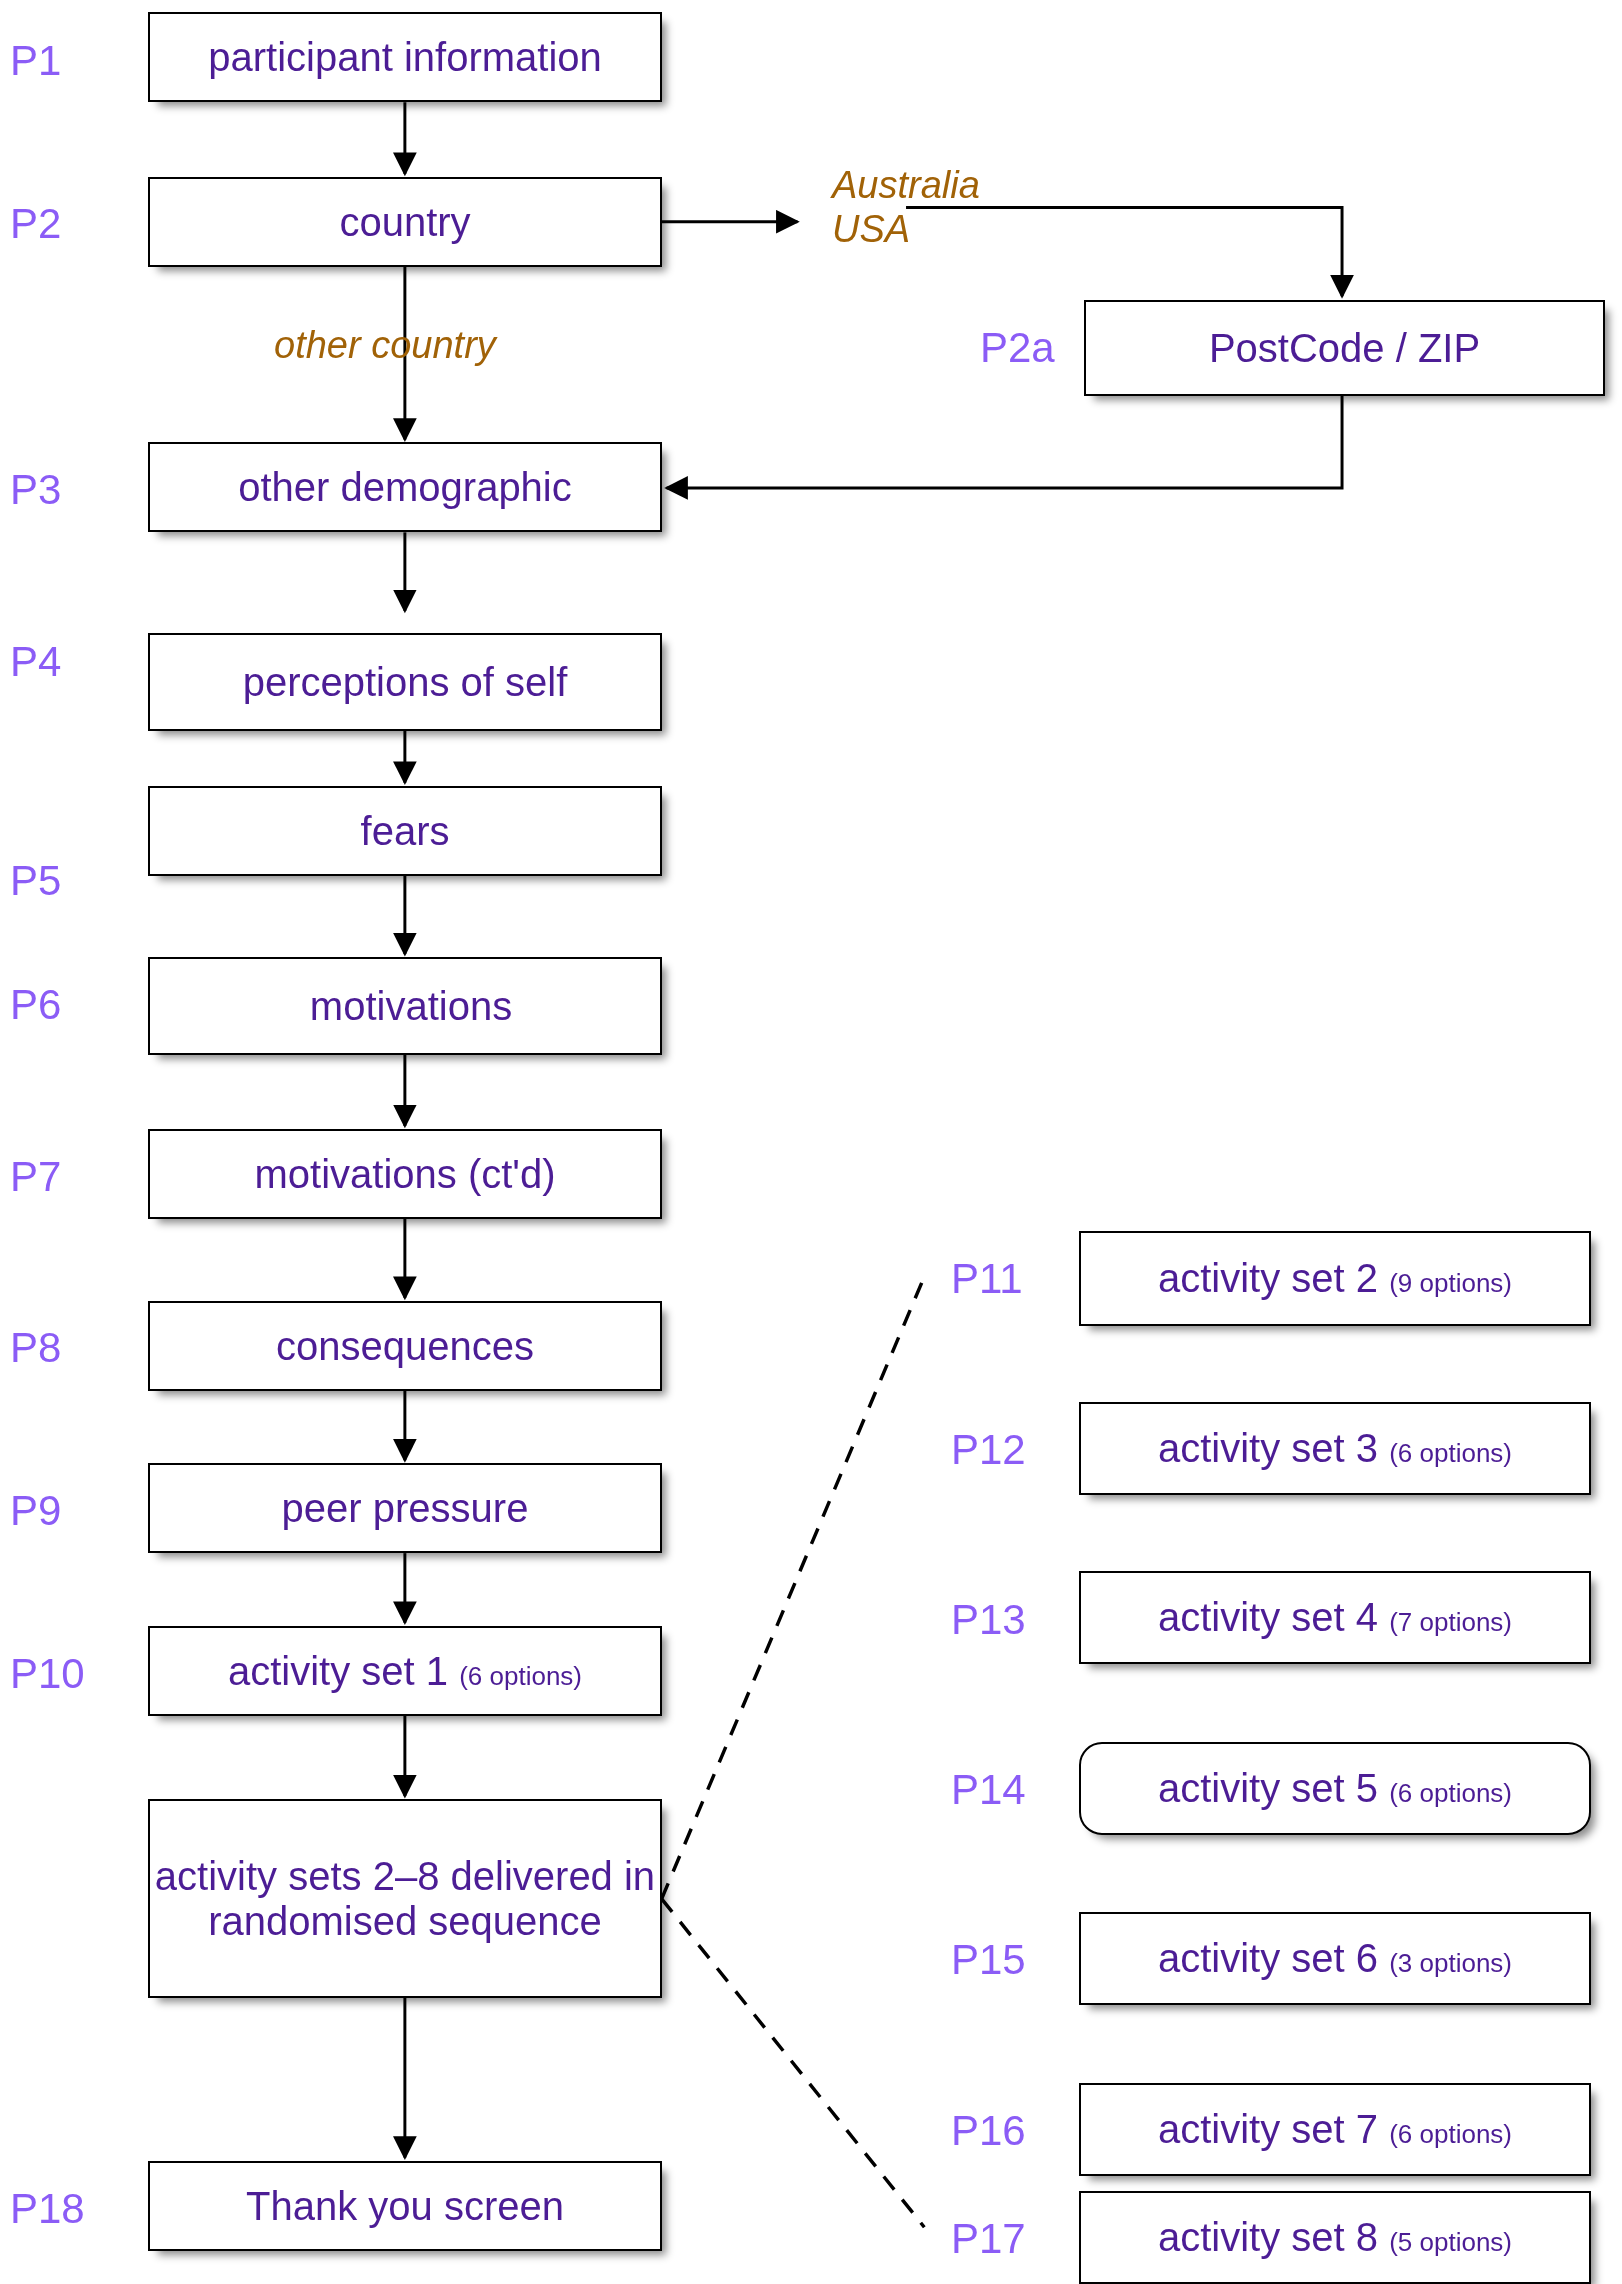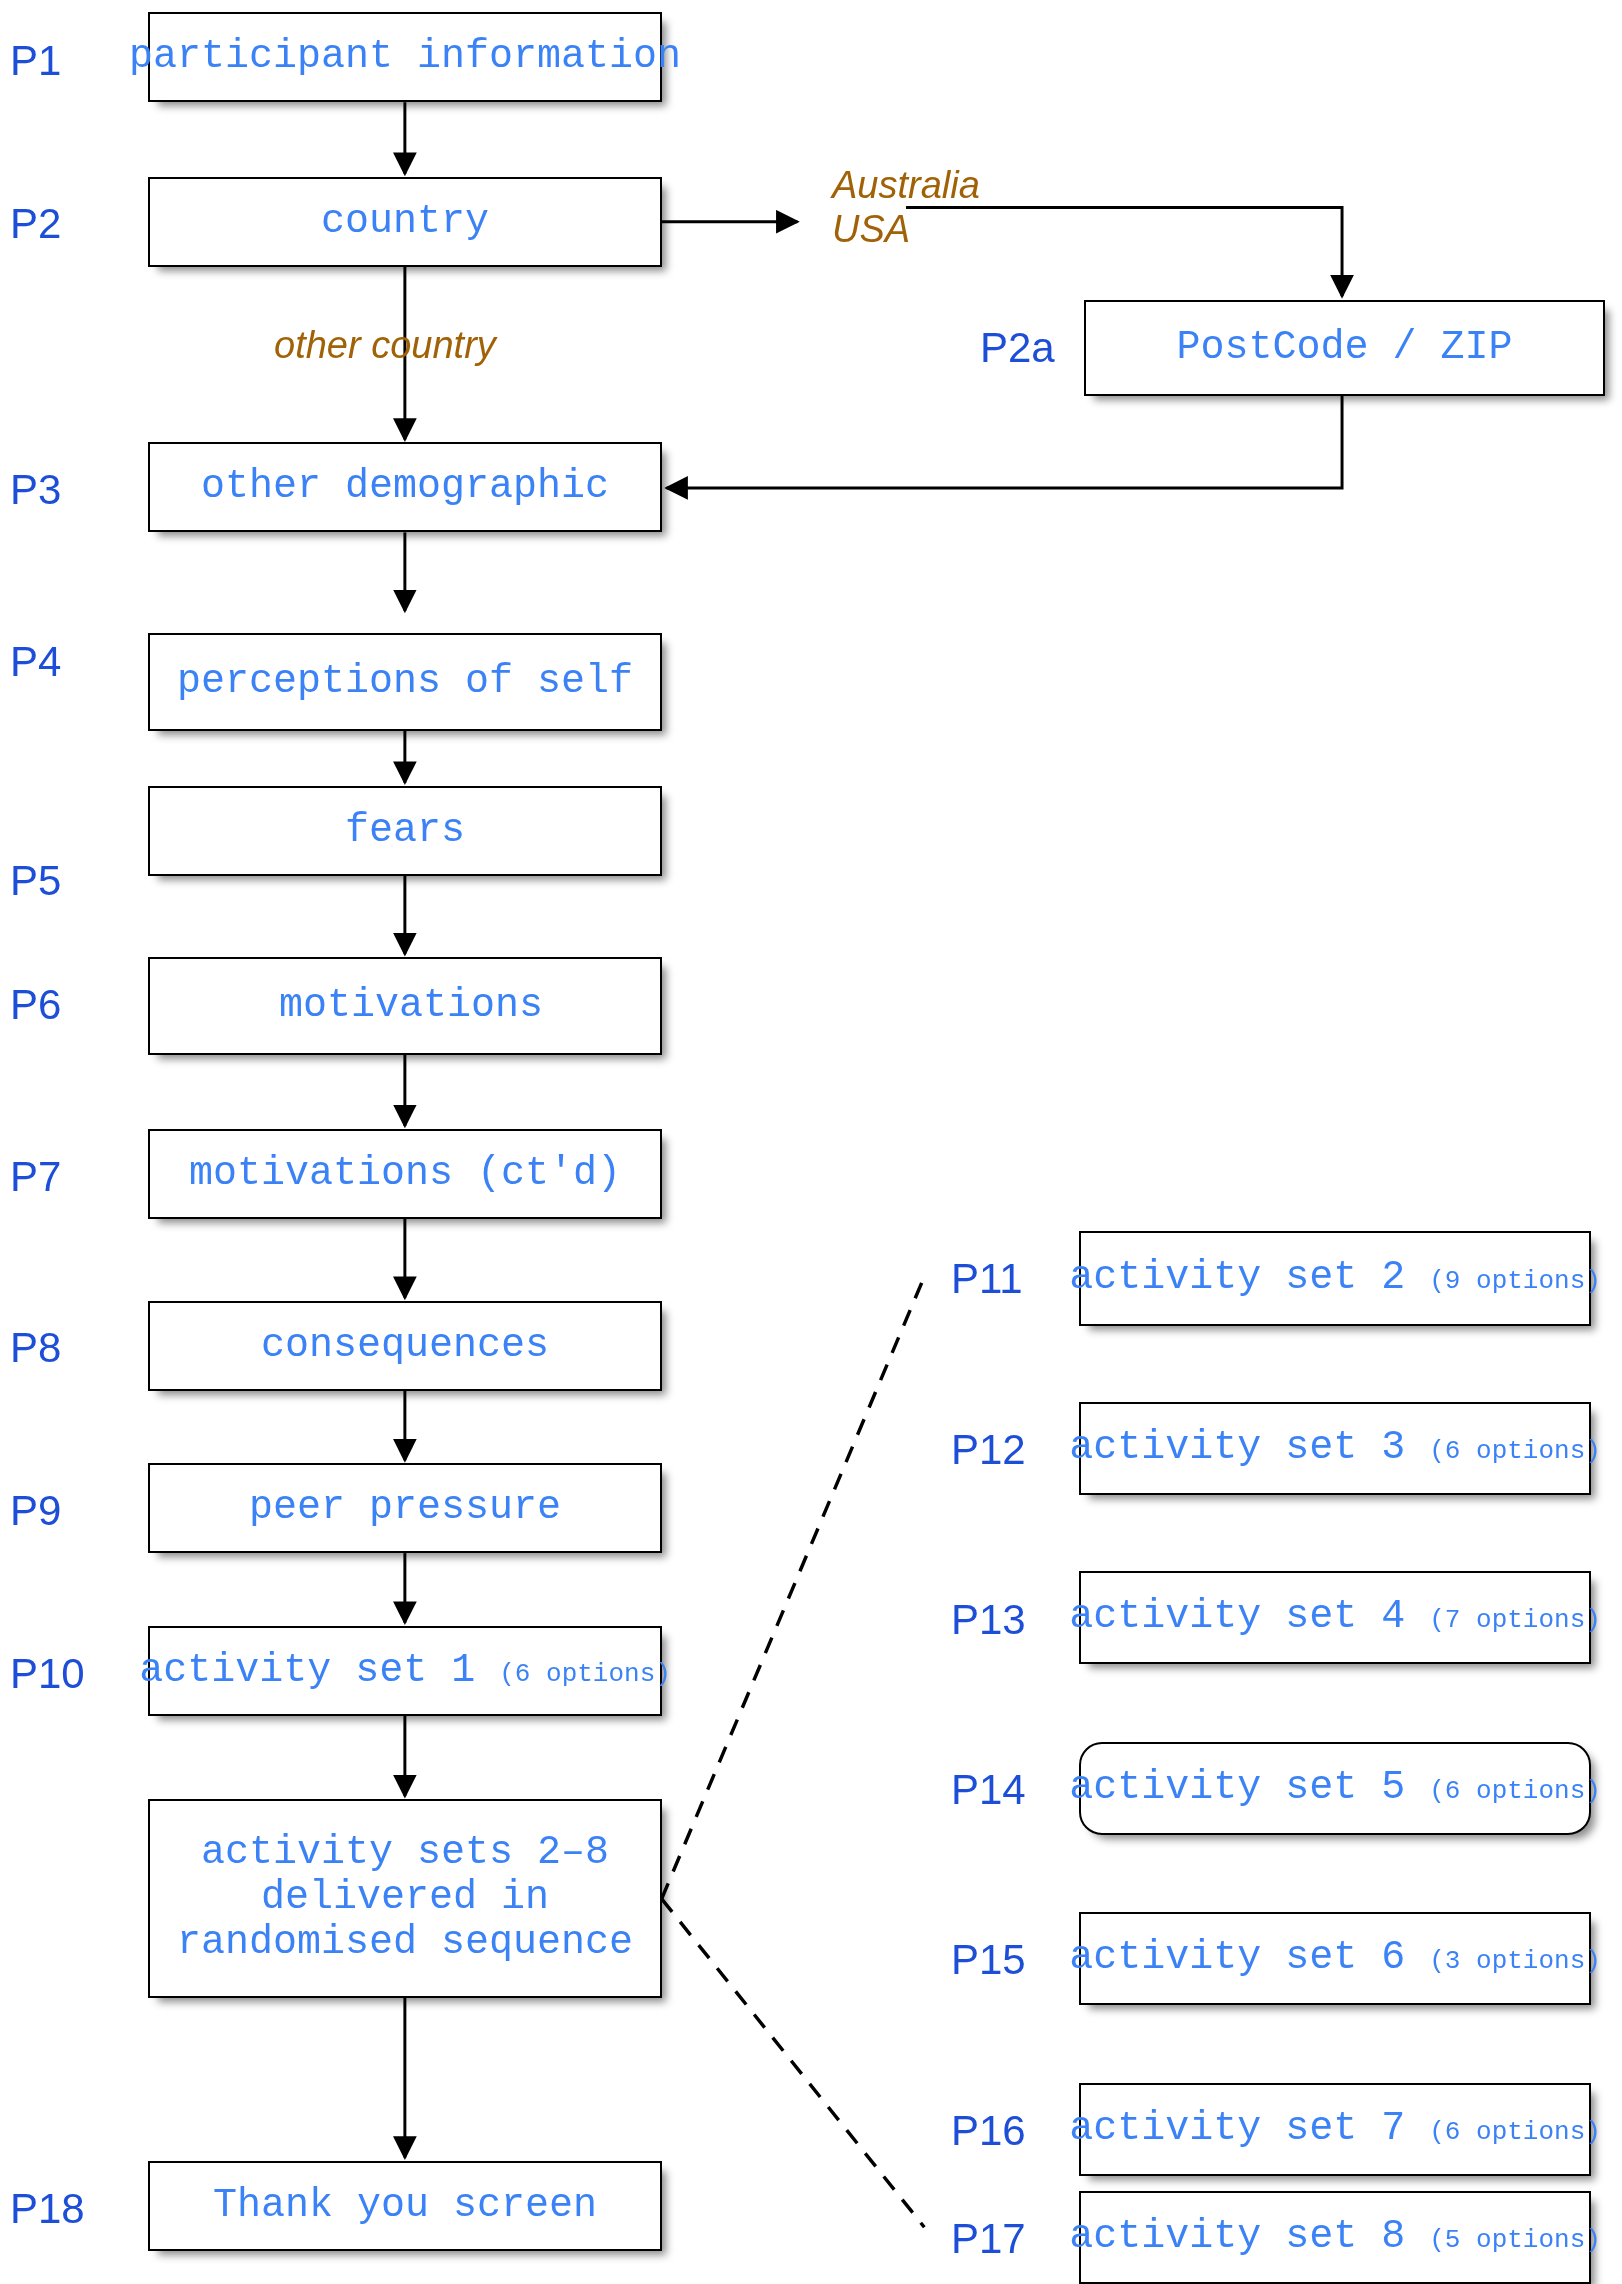--- a/index.html
+++ b/index.html
@@ -2,24 +2,24 @@
 <html style="font-size:8px"><head>
 <meta charset="utf-8">
 <style>
   html,body{margin:0;padding:0;background:#ffffff;}
   #root{position:relative;width:1622px;height:2284px;background:#fff;
         font-family:"Liberation Sans",sans-serif;overflow:hidden;}
   .box{position:absolute;background:#fff;border:2.5px solid #000;
        box-shadow:7px 7px 8px -3px rgba(0,0,0,0.45);
        display:flex;align-items:center;justify-content:center;
        text-align:center;box-sizing:border-box;}
-  .box .lbl{font-size:40px;color:#3b82f6;line-height:1.12;white-space:nowrap;font-family:Liberation Mono, monospace;}
+  .box .lbl{font-size:40px;color:#4c1d95;line-height:1.12;white-space:nowrap;}
   .box.multiline .lbl{white-space:normal;}
   .opt{font-size:26px;}
-  .plabel{position:absolute;font-size:42px;color:#1d4ed8;line-height:1;white-space:nowrap;}
+  .plabel{position:absolute;font-size:42px;color:#8b5cf6;line-height:1;white-space:nowrap;}
   .edge-lbl{position:absolute;font-size:38px;font-style:italic;color:#a16207;
             line-height:1.18;white-space:nowrap;}
   svg.wires{position:absolute;left:0;top:0;width:1622px;height:2284px;overflow:visible;}
 </style>
 </head>
 <body>
 
 <div id="root">
 
   <svg class="wires" viewBox="0 0 3285 4625" preserveAspectRatio="none">

